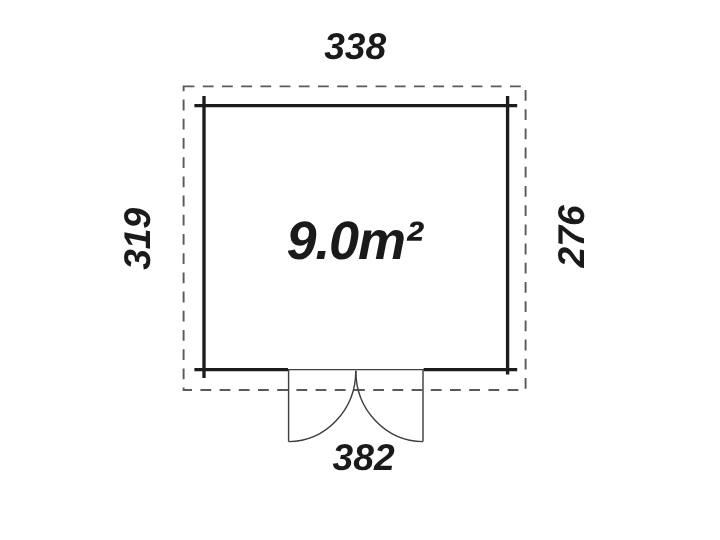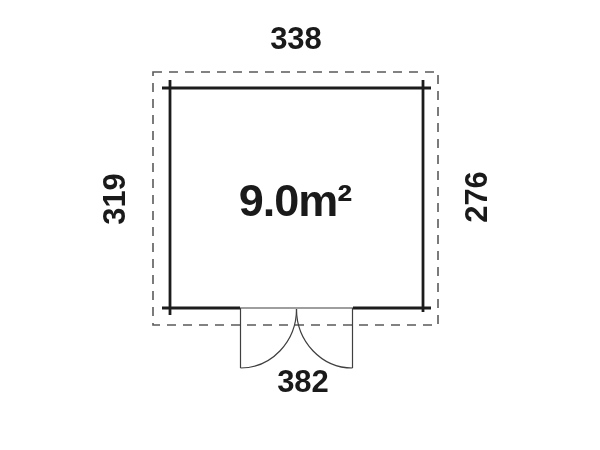--- a/index.html
+++ b/index.html
@@ -7,20 +7,21 @@
     padding: 0;
     background: #ffffff;
   }
   .canvas {
     position: relative;
     width: 600px;
     height: 450px;
     background: #ffffff;
     overflow: hidden;
     font-family: "Liberation Sans", sans-serif;
+    font-style: italic;
   }
   svg text {
     font-family: "Liberation Sans", sans-serif;
   }
   .dim-label {
     font-size: 31px;
     font-weight: 600;
     letter-spacing: 0px;
   }
   .area-label {

